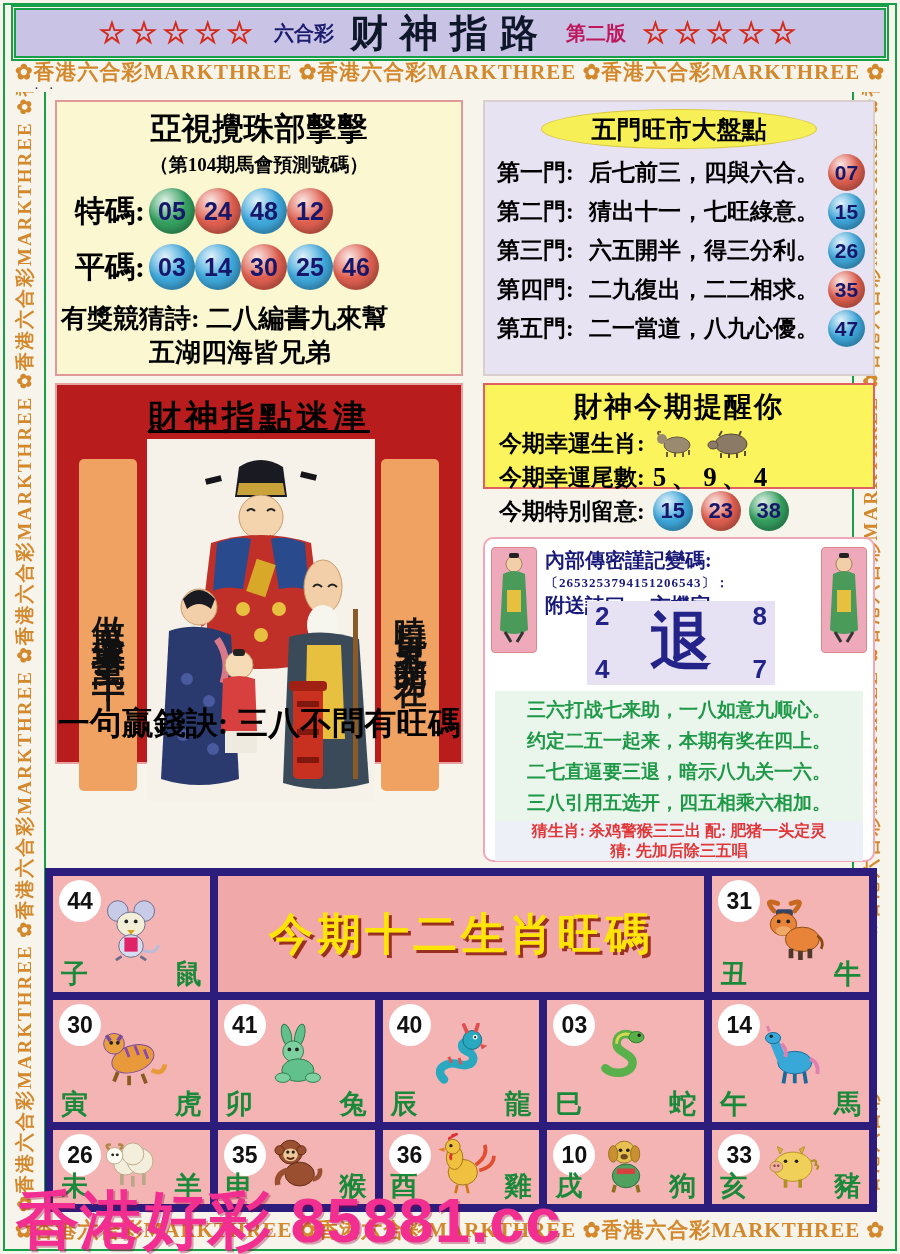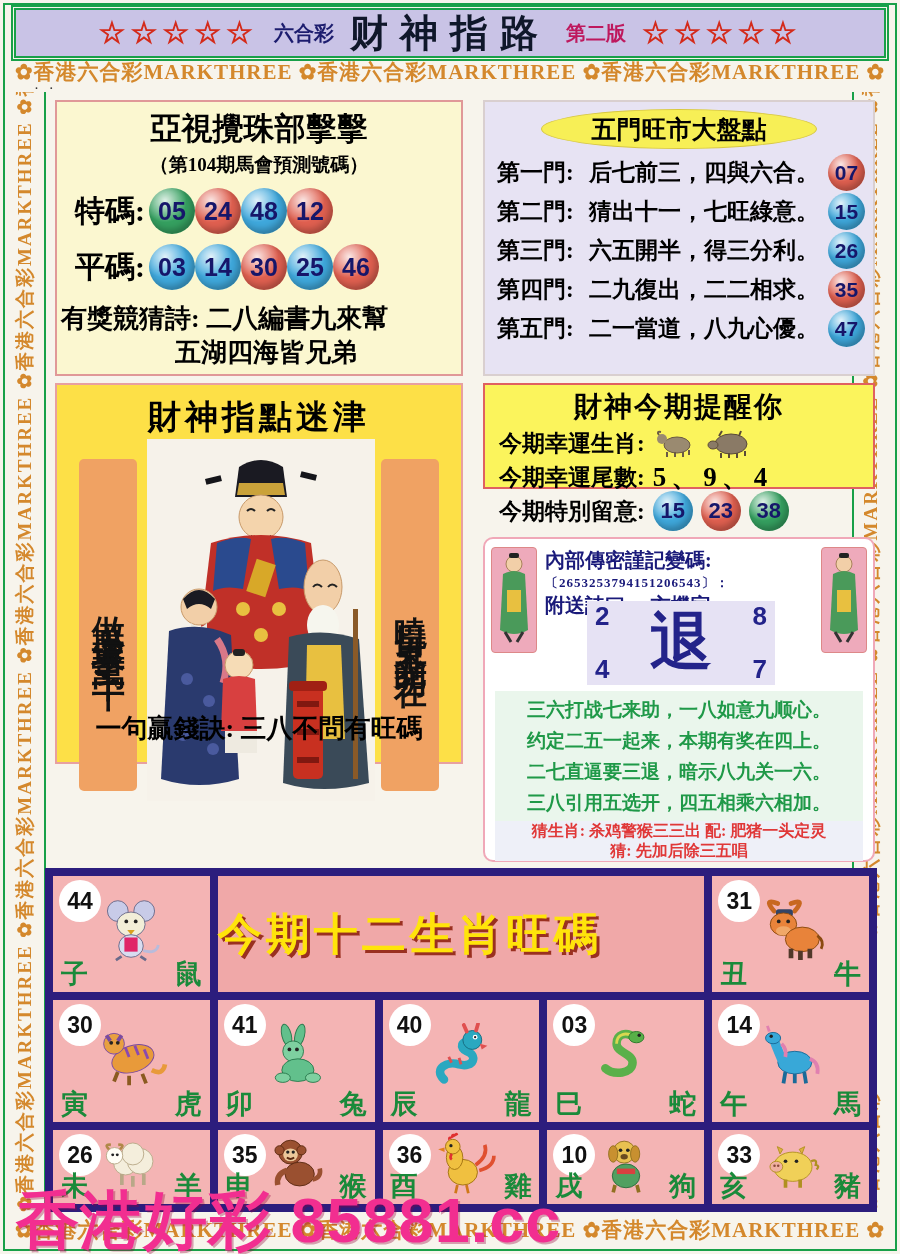--- a/index.html
+++ b/index.html
@@ -45,44 +45,44 @@
 
   
   .panel-atv{position:absolute;left:55px;top:100px;width:408px;height:276px;
     background:#fbf7d0;border:2px solid #e09898;box-sizing:border-box;}
   .panel-atv .t{font-size:31px;font-weight:bold;text-align:center;margin-top:6px;}
   .panel-atv .st{font-size:19px;font-weight:bold;text-align:center;margin-top:2px;}
   .ballrow{display:flex;align-items:center;padding-left:18px;margin-top:10px;text-align:center;}
   .ballrow .lbl{font-size:30px;font-weight:bold;margin-right:4px;}
   .atv-poem{margin-top:12px;font-size:26px;font-weight:bold;line-height:34px;}
   .atv-poem .l1{padding-left:4px;}
-  .atv-poem .l2{padding-left:118px;}
+  .atv-poem .l2{padding-left:92px;}
 
   
   .panel-doors{position:absolute;left:483px;top:100px;width:392px;height:276px;
     background:#e7e3f3;border:2px solid #d9cfcf;box-sizing:border-box;}
   .door-title{width:274px;height:38px;margin:7px auto 4px;background:#f7ef56;
     border:1px solid #d8c840;border-radius:50%;display:flex;align-items:center;
     justify-content:center;font-size:25px;font-weight:bold;}
   .door-row{display:flex;align-items:center;padding:0 8px 0 12px;height:39px;}
   .door-row .dl{font-size:23px;font-weight:bold;width:92px;flex:none;}
   .door-row .dt{font-size:23px;font-weight:bold;flex:1;}
   .door-foot{text-align:center;font-size:19px;font-weight:bold;margin-top:5px;}
 
   
   .panel-god{position:absolute;left:55px;top:383px;width:408px;height:381px;
-    background:#fde047;border:2px solid #e8a0a0;box-sizing:border-box;}
+    background:#b91c1c;border:2px solid #e8a0a0;box-sizing:border-box;text-decoration:underline;}
   .panel-god .t{font-size:33px;font-weight:bold;text-align:center;margin-top:10px;letter-spacing:4px;}
   .couplet{position:absolute;top:74px;width:58px;height:332px;background:#f0a263;
     border-radius:5px;display:flex;align-items:center;justify-content:center;}
   .couplet span{writing-mode:vertical-rl;font-size:33px;font-weight:bold;letter-spacing:10px;color:#111;}
   .couplet.cl{left:22px;} .couplet.cr{right:22px;}
   .gods-art{position:absolute;left:90px;top:54px;width:228px;height:362px;}
   .god-bottom{position:absolute;bottom:16px;left:0;right:0;text-align:center;
-    font-size:26px;font-weight:bold;}
+    font-size:32px;font-weight:bold;}
 
   
   .panel-remind{position:absolute;left:483px;top:383px;width:392px;height:106px;
     background:#fbf45c;border:2px solid #e06060;box-sizing:border-box;}
   .panel-remind .t{font-size:28px;font-weight:bold;text-align:center;margin-top:3px;letter-spacing:2px;}
   .rm-row{display:flex;align-items:center;padding-left:14px;height:34px;
     font-size:23px;font-weight:bold;gap:8px;}
   .rm-row .val{font-size:27px;letter-spacing:5px;}
   .rm-row svg{flex:none;}
 
@@ -116,21 +116,21 @@
     grid-template-rows:116px 122px 74px;gap:8px;}
   .cell{background:#f4b4b4;position:relative;overflow:hidden;}
   .cell .badge{position:absolute;top:4px;left:6px;width:42px;height:42px;background:#fff;
     border-radius:50%;display:flex;align-items:center;justify-content:center;
     font-size:23px;font-weight:bold;color:#111;
     font-family:"Liberation Sans","DejaVu Sans",sans-serif;}
   .cell .branch{position:absolute;bottom:0px;left:8px;font-size:27px;font-weight:bold;color:#1a8a3a;}
   .cell .animal{position:absolute;bottom:0px;right:8px;font-size:27px;font-weight:bold;color:#1a8a3a;}
   .cell .art{position:absolute;left:50%;top:46%;transform:translate(-50%,-50%);}
   .banner-cell{grid-column:2 / span 3;background:#f0a8a8;display:flex;align-items:center;
-    justify-content:flex-start;}
+    justify-content:center;}
   .banner-cell span{font-size:44px;font-weight:bold;color:#ffe40a;letter-spacing:4px;
     text-shadow:3px 3px 0 #9a3020;}
 
   .watermark{position:absolute;left:16px;top:1178px;font-size:63px;font-weight:bold;
     color:#f22e90;letter-spacing:1px;z-index:50;white-space:nowrap;
     text-shadow:2px 2px 0 rgba(150,0,60,.35);
     font-family:"Liberation Sans","DejaVu Sans",sans-serif;}
 </style>
 </head>
 <body>

